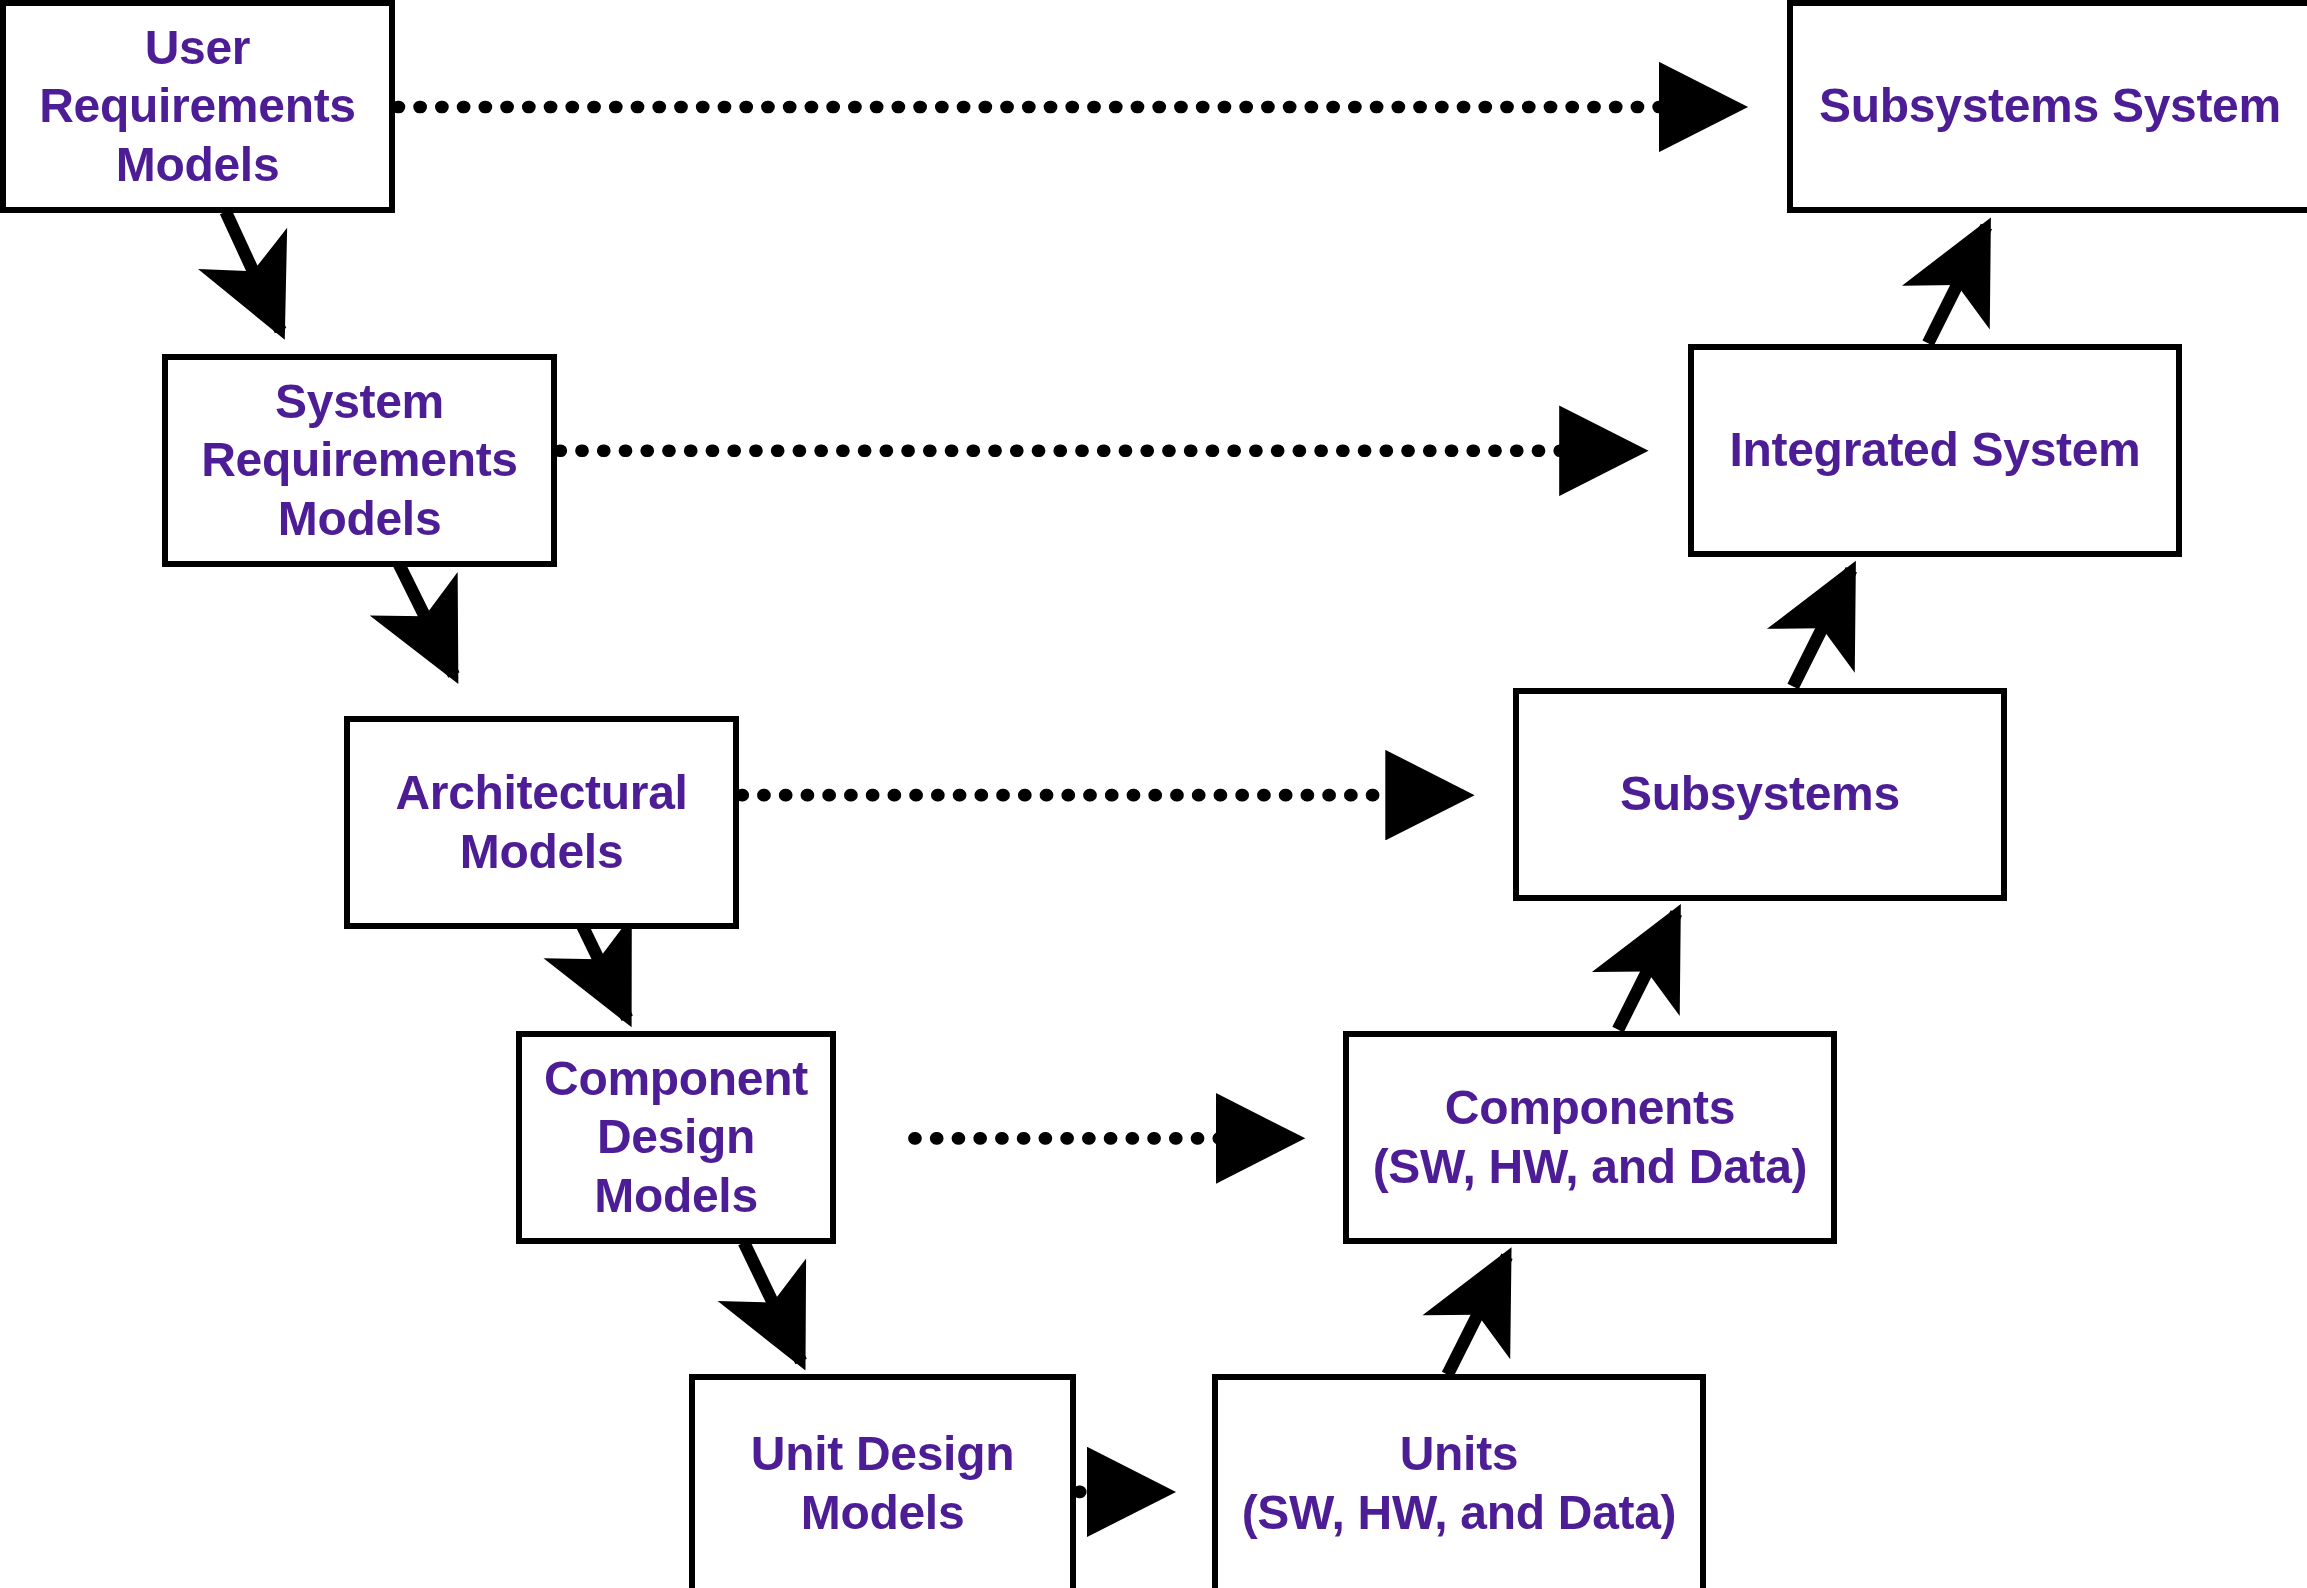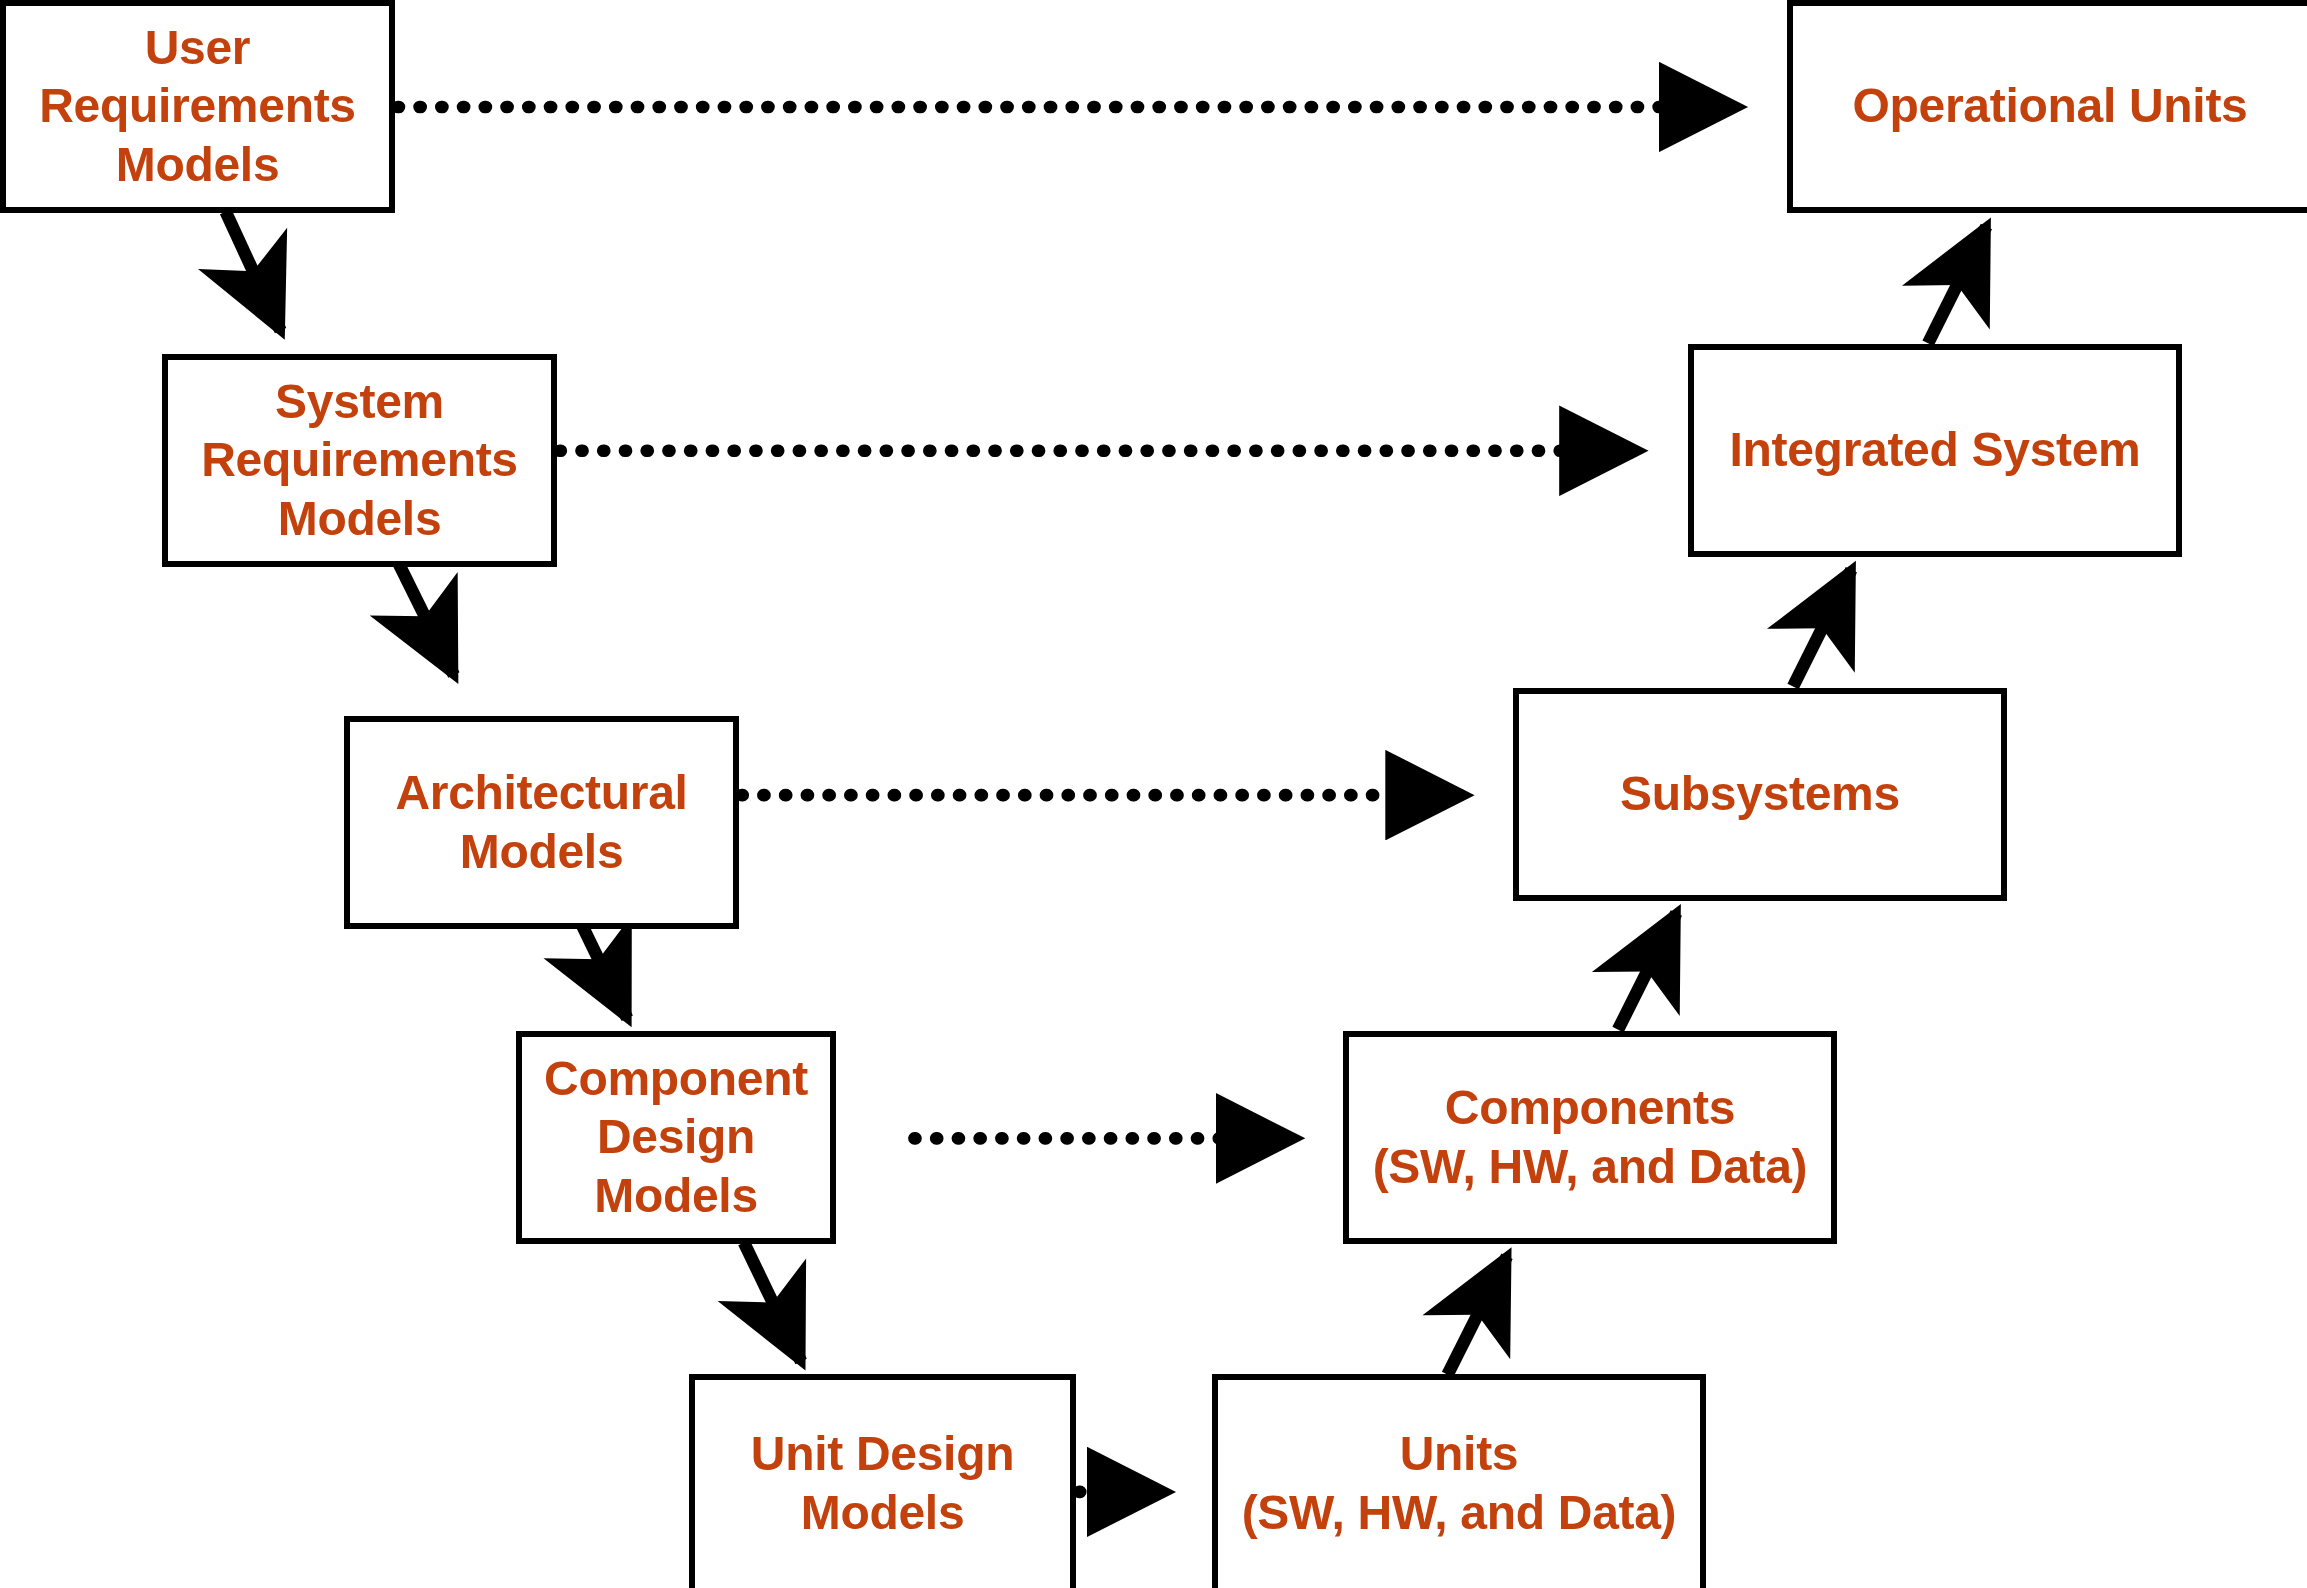--- a/index.html
+++ b/index.html
@@ -30,21 +30,21 @@
     display: flex;
     align-items: center;
     justify-content: center;
     z-index: 3;
   }
   .node-label {
     font-family: "Liberation Sans", sans-serif;
     font-weight: bold;
     font-size: 48px;
     line-height: 1.22;
-    color: #c2410c;
+    color: #4c1d95;
     text-align: center;
     white-space: pre-line;
     letter-spacing: -0.3px;
     padding: 0 8px;
   }
 </style>
 </head>
 <body>
 
 <div id="canvas">
@@ -142,17 +142,17 @@
 
   <div class="node-box" style="left:1688px; top:344px; width:494px; height:213px;">
     <div class="node-label">Integrated System</div>
   </div>
 
   <div class="node-box" style="left:1513px; top:688px; width:494px; height:213px;">
     <div class="node-label">Subsystems</div>
   </div>
 
   <div class="node-box" style="left:1787px; top:0px; width:526px; height:213px;">
-    <div class="node-label">Operational Units</div>
+    <div class="node-label">Subsystems System</div>
   </div>
 
 </div>
 
 
 </body></html>

